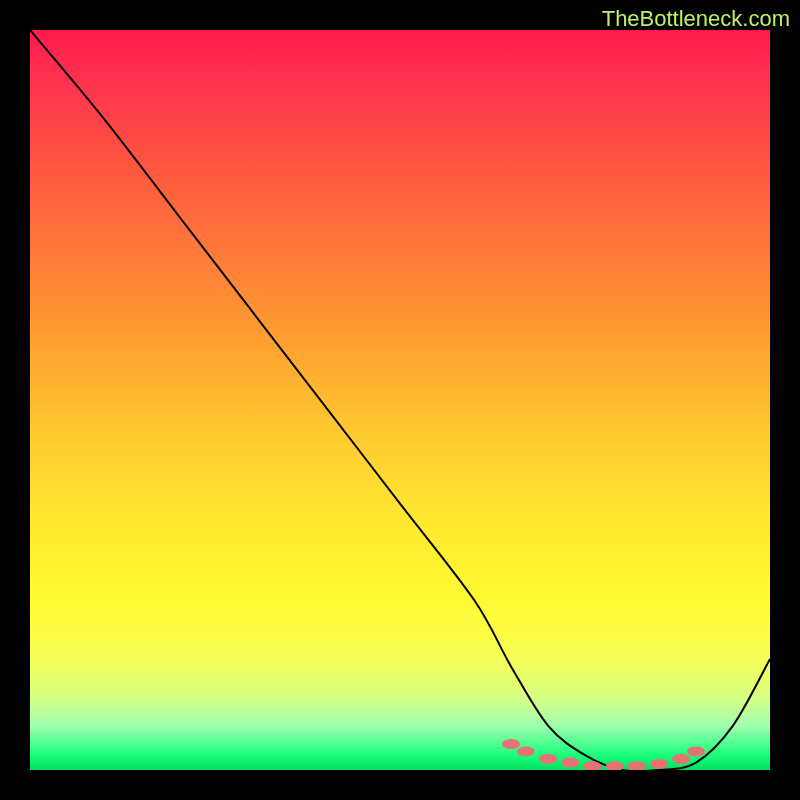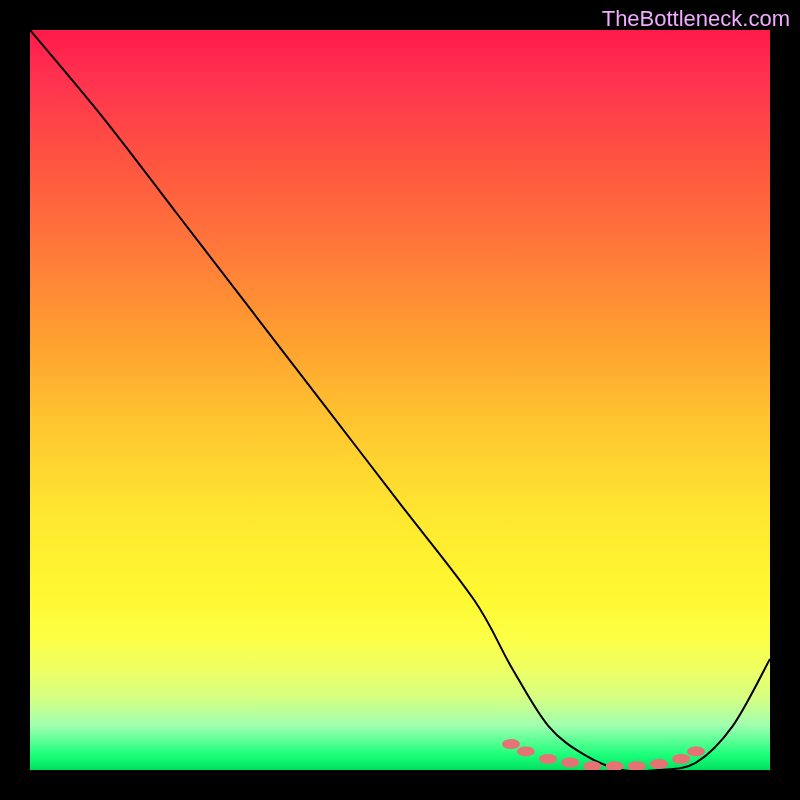--- a/index.html
+++ b/index.html
@@ -7,21 +7,21 @@
     width: 800px;
     height: 800px;
     background: #000;
     position: relative;
     font-family: Arial, sans-serif;
   }
   .watermark {
     position: absolute;
     top: 6px;
     right: 10px;
-    color: #f0abfc;
+    color: #bef264;
     font-size: 22px;
     z-index: 10;
   }
   .plot-area {
     position: absolute;
     left: 30px;
     top: 30px;
     width: 740px;
     height: 740px;
     overflow: hidden;

